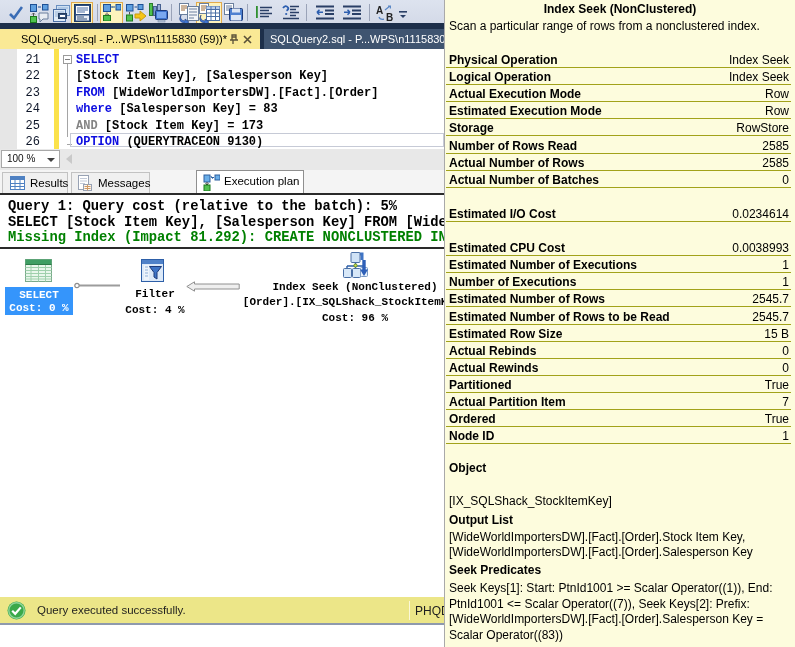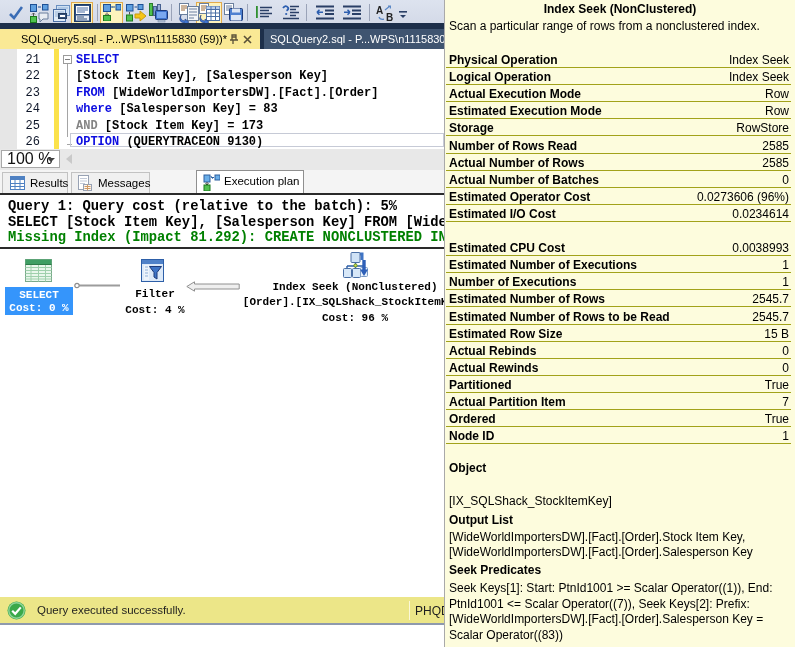--- a/index.html
+++ b/index.html
@@ -27,21 +27,21 @@
 #foldbox{position:absolute;left:63px;top:6px;width:9px;height:9px;border:1px solid #9b9b9b;
   background:#fff;font-size:9px;line-height:7px;text-align:center;color:#333;}
 #curline{position:absolute;left:70px;top:84px;width:374px;height:14px;border:1px solid #c6cad6;}
 #code{position:absolute;left:76px;top:3px;font-family:"Liberation Mono",monospace;
   font-size:12px;font-weight:bold;line-height:16.4px;white-space:pre;color:#000;}
 .kw{color:#0d0de0;}
 .gy{color:#848484;}
 
 #zoomrow{position:absolute;left:0;top:149px;width:444px;height:21px;background:#e8e8e8;}
 #zoombox{position:absolute;left:1px;top:1px;width:59px;height:18px;background:#fff;
-  border:1px solid #a8a8a8;font-size:16px;line-height:16px;padding-left:5px;color:#111;}
+  border:1px solid #a8a8a8;font-size:10px;line-height:16px;padding-left:5px;color:#111;}
 #zoombox .dd{position:absolute;right:4px;top:7px;width:0;height:0;
   border-left:4px solid transparent;border-right:4px solid transparent;border-top:4px solid #404040;}
 #scrarrow{position:absolute;left:66px;top:5px;width:0;height:0;
   border-top:5px solid transparent;border-bottom:5px solid transparent;border-right:6px solid #c9c9c9;}
 
 #restabs{position:absolute;left:0;top:170px;width:444px;height:23px;background:#f4f4f4;}
 .rtab{position:absolute;top:2px;height:21px;background:#f0f0f0;border:1px solid #c2c2c2;
   border-bottom:none;font-size:11.5px;color:#000;}
 .rtab span{position:absolute;top:4px;}
 #rtab3{background:#fff;border-color:#8f8f8f;top:0;height:23px;margin-left:44px;}
@@ -336,24 +336,20 @@
       <span>2585</span>
     </div>
 <div class="trow" style="top:153.6px">
       <b>Actual Number of Rows</b>
       <span>2585</span>
     </div>
 <div class="trow" style="top:170.7px">
       <b>Actual Number of Batches</b>
       <span>0</span>
     </div>
-<div class="trow" style="top:187.8px">
-      <b>Estimated Operator Cost</b>
-      <span>0.0273606 (96%)</span>
-    </div>
 <div class="trow" style="top:204.9px">
       <b>Estimated I/O Cost</b>
       <span>0.0234614</span>
     </div>
 <div class="trow" style="top:239.1px">
       <b>Estimated CPU Cost</b>
       <span>0.0038993</span>
     </div>
 <div class="trow" style="top:256.2px">
       <b>Estimated Number of Executions</b>

